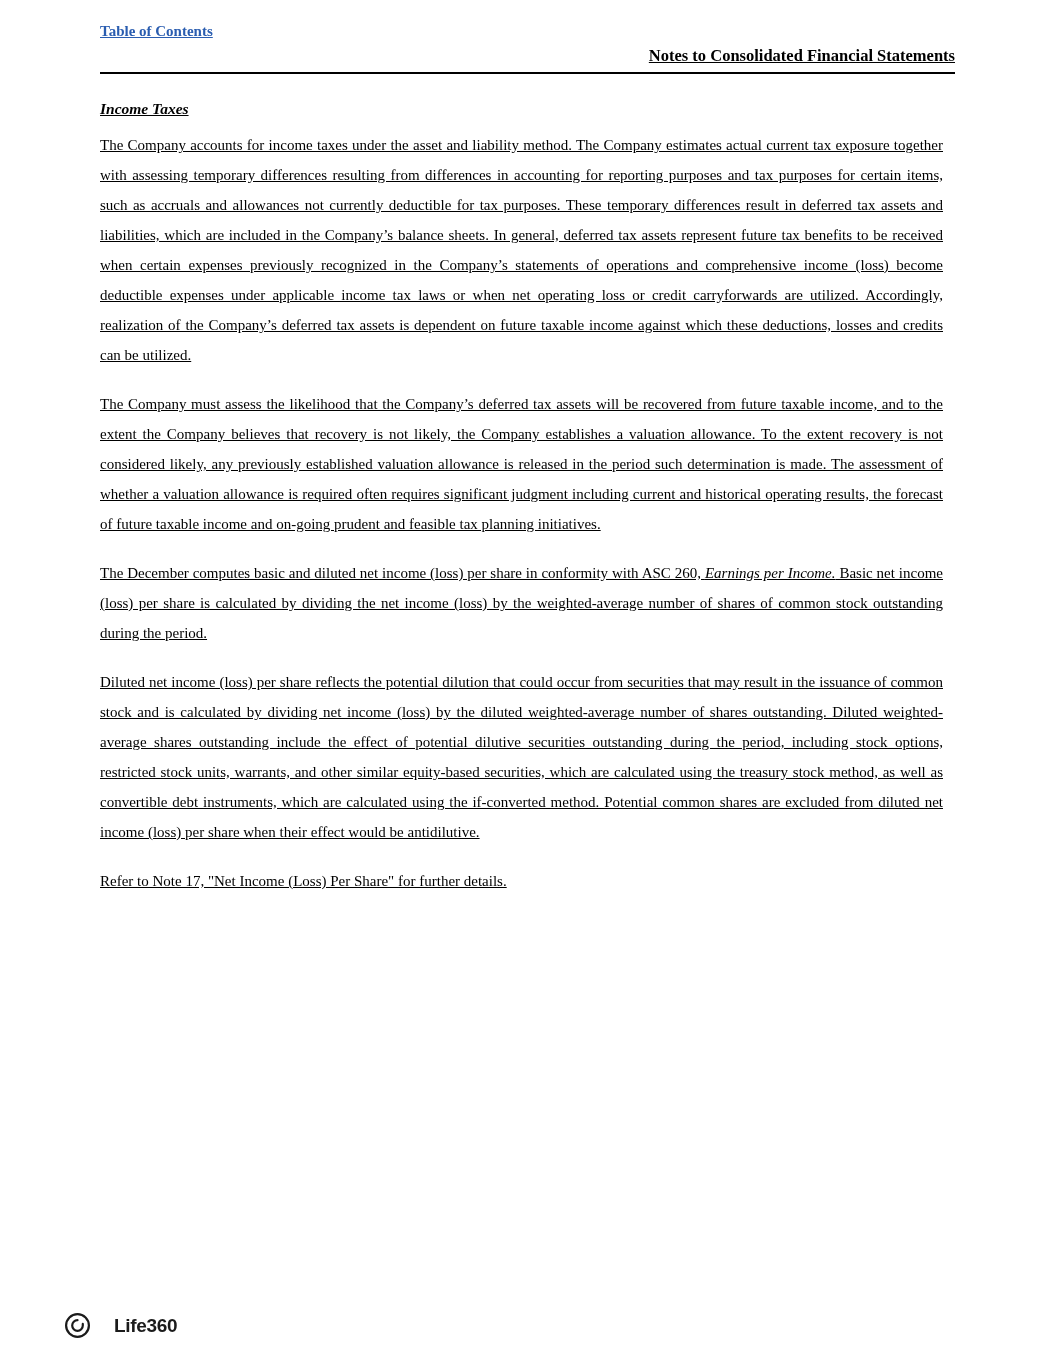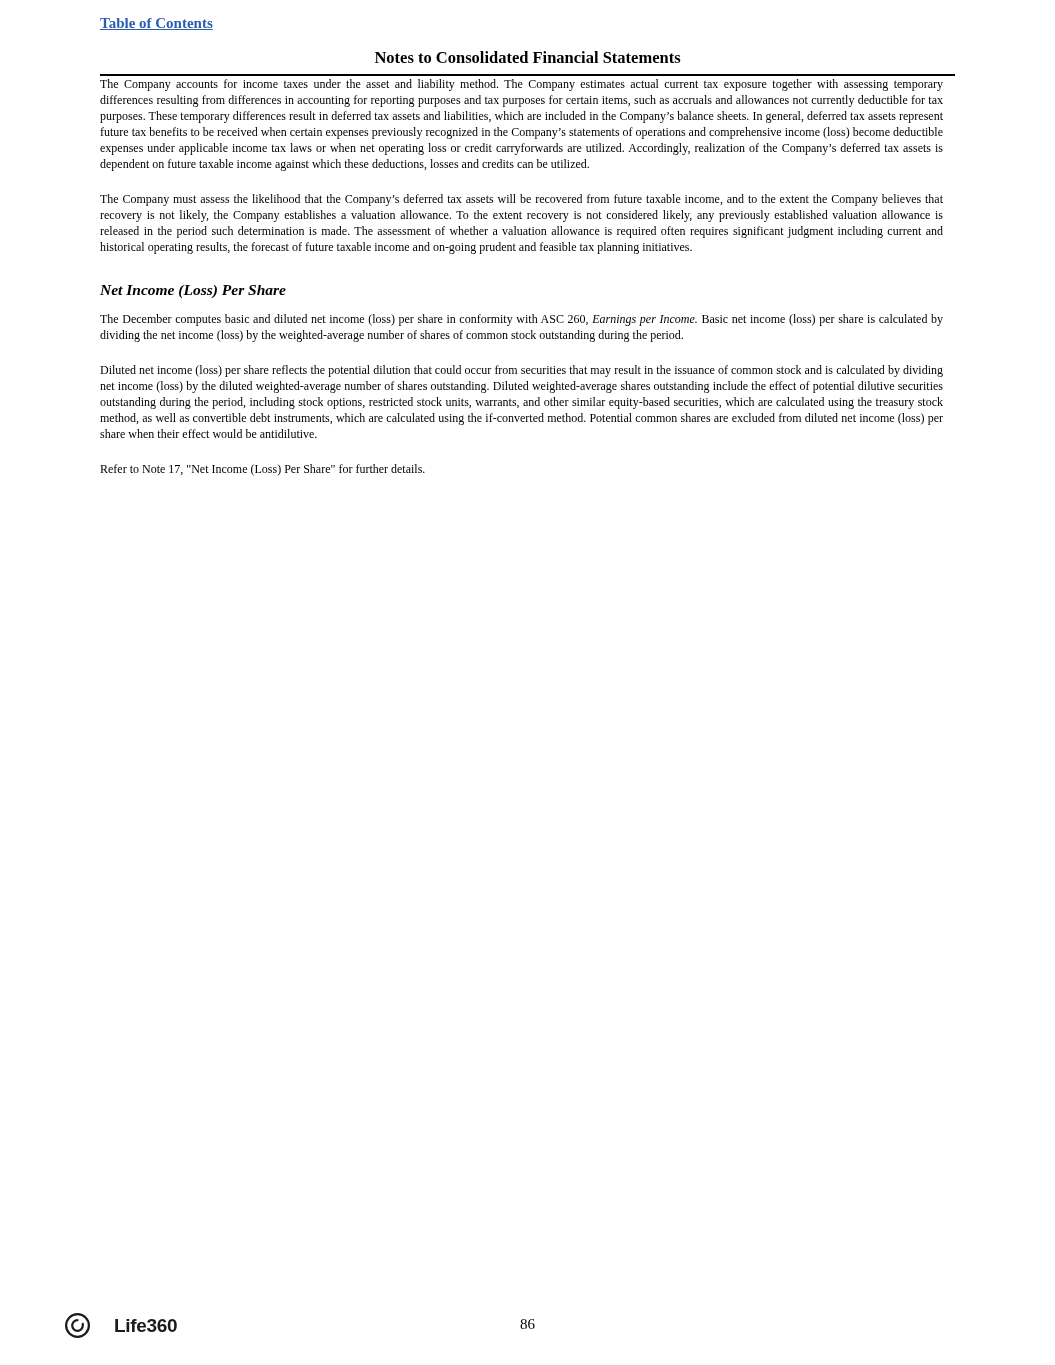--- a/index.html
+++ b/index.html
@@ -11,57 +11,58 @@
   }
   .page {
     position: relative;
     width: 1055px;
     height: 1365px;
     margin: 0 auto;
     background: #ffffff;
     overflow: hidden;
   }
   .content {
-    padding: 14px 100px 0 100px;
+    padding: 22px 100px 0 100px;
+    text-decoration: underline;
   }
   .toc-link {
     display: inline-block;
     font-size: 15px;
     font-weight: bold;
     color: #2a5db0;
     text-decoration: underline;
     cursor: pointer;
   }
   .doc-title {
     text-align: center;
     font-weight: bold;
     font-size: 16.5px;
     margin-top: 11px;
   }
   .doc-subtitle {
-    text-align: center;
+    text-align: right;
     font-weight: bold;
     font-size: 16.5px;
-    margin-top: 16px;
+    margin-top: 6px;
   }
   .header-rule {
     border: none;
     border-top: 2px solid #000;
     margin-top: 6px;
     height: 0;
   }
   .section-heading {
     font-weight: bold;
     font-style: italic;
     font-size: 15.5px;
     margin: 26px 0 12px 0;
   }
   p.body-para {
-    font-size: 12px;
-    line-height: 16px;
+    font-size: 15px;
+    line-height: 30px;
     text-align: justify;
     margin: 0 12px 19px 0;
   }
   .italic { font-style: italic; }
   .footer {
     position: absolute;
     left: 0;
     right: 0;
     bottom: 20px;
     height: 42px;
@@ -99,42 +100,41 @@
   <div class="content">
 
     <a href="#" class="toc-link">Table of Contents</a>
 
 
     <div class="doc-subtitle">Notes to Consolidated Financial Statements</div>
 
     <hr class="header-rule">
 
     <div class="section">
+      <div class="section-heading">Income Taxes</div>
 
       <p class="body-para">The Company accounts for income taxes under the asset and liability method. The Company estimates actual current tax exposure together with assessing temporary differences resulting from differences in accounting for reporting purposes and tax purposes for certain items, such as accruals and allowances not currently deductible for tax purposes. These temporary differences result in deferred tax assets and liabilities, which are included in the Company’s balance sheets. In general, deferred tax assets represent future tax benefits to be received when certain expenses previously recognized in the Company’s statements of operations and comprehensive income (loss) become deductible expenses under applicable income tax laws or when net operating loss or credit carryforwards are utilized. Accordingly, realization of the Company’s deferred tax assets is dependent on future taxable income against which these deductions, losses and credits can be utilized.</p>
 
       <p class="body-para">The Company must assess the likelihood that the Company’s deferred tax assets will be recovered from future taxable income, and to the extent the Company believes that recovery is not likely, the Company establishes a valuation allowance. To the extent recovery is not considered likely, any previously established valuation allowance is released in the period such determination is made. The assessment of whether a valuation allowance is required often requires significant judgment including current and historical operating results, the forecast of future taxable income and on-going prudent and feasible tax planning initiatives.</p>
 
     </div>
 
     <div class="section">
-      <div class="section-heading">Net Income (Loss) Per Share</div>
 
       <p class="body-para"><span>The December computes basic and diluted net income (loss) per share in conformity with ASC 260, </span><span class="italic">Earnings per Income.</span><span> Basic net income (loss) per share is calculated by dividing the net income (loss) by the weighted-average number of shares of common stock outstanding during the period.</span></p>
 
       <p class="body-para">Diluted net income (loss) per share reflects the potential dilution that could occur from securities that may result in the issuance of common stock and is calculated by dividing net income (loss) by the diluted weighted-average number of shares outstanding. Diluted weighted-average shares outstanding include the effect of potential dilutive securities outstanding during the period, including stock options, restricted stock units, warrants, and other similar equity-based securities, which are calculated using the treasury stock method, as well as convertible debt instruments, which are calculated using the if-converted method. Potential common shares are excluded from diluted net income (loss) per share when their effect would be antidilutive.</p>
 
       <p class="body-para">Refer to Note 17, "Net Income (Loss) Per Share" for further details.</p>
     </div>
 
   </div>
 
   <div class="footer">
     <div class="logo">
       <svg class="logo-icon" width="27" height="27" viewBox="0 0 27 27" aria-hidden="true">
         <circle cx="13.5" cy="13.5" r="11.4" fill="none" stroke="#1b1b1b" stroke-width="2.2"></circle>
         <path d="M13.5 8.2 a5.3 5.3 0 1 0 5.3 5.3 l 0 -1.6" fill="none" stroke="#1b1b1b" stroke-width="2.2" stroke-linecap="round"></path>
       </svg>
       <span class="logo-text">Life360</span>
     </div>
-    <div class="page-number">86</div>
   </div>
 </div>
 
 </body></html>

